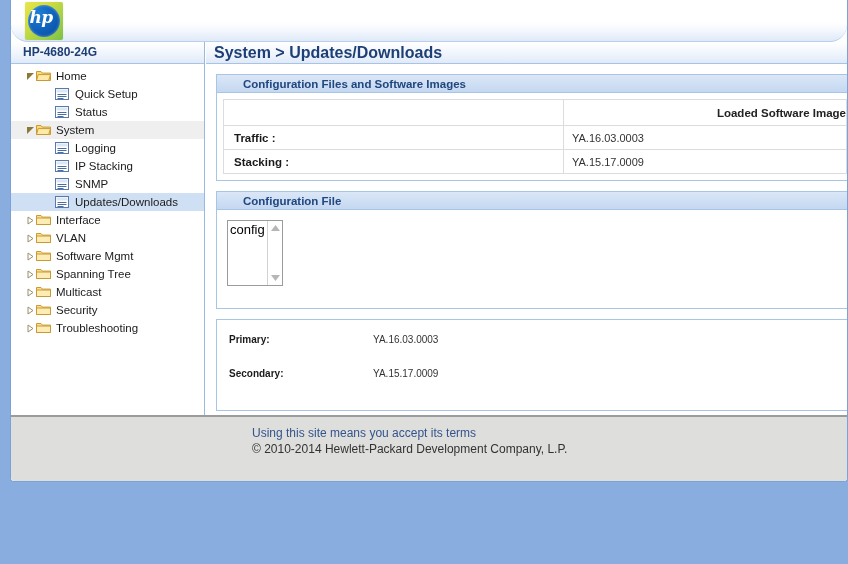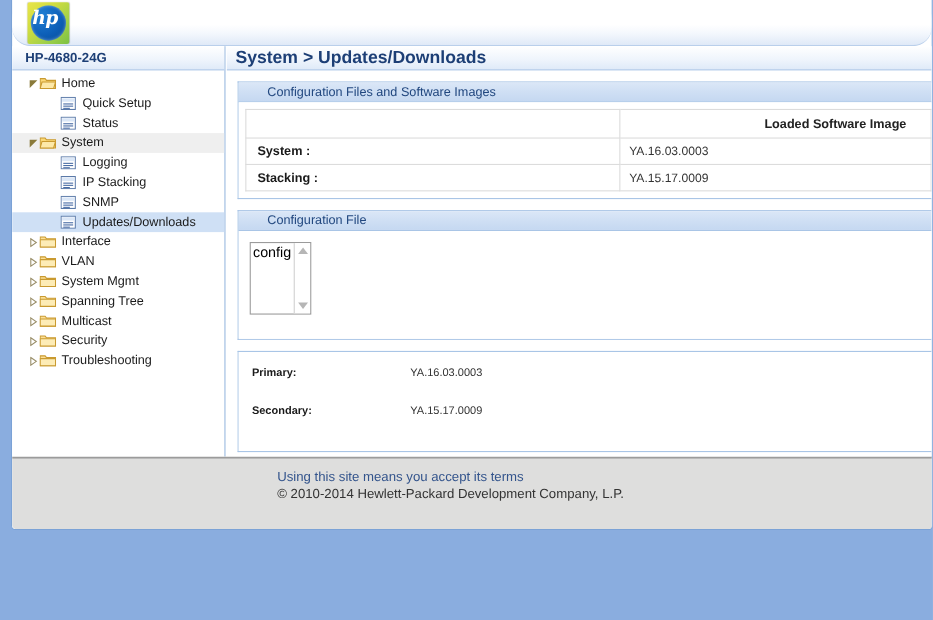--- a/index.html
+++ b/index.html
@@ -164,21 +164,21 @@
     margin: 10px 0 0 10px;
     border: 1px solid #a9c5e6;
     border-right: none;
     background: #ffffff;
   }
   .panel-head {
     height: 18px;
     line-height: 18px;
     padding-left: 26px;
     font-size: 11.5px;
-    font-weight: normal;
+    font-weight: bold;
     color: #21477f;
     background: linear-gradient(to bottom, #dbe7f7 0%, #cfdff4 50%, #c5d8f1 100%);
     border-bottom: 1px solid #a9c5e6;
   }
   .panel-body { background: #ffffff; }
 
   
   table.images {
     width: 100%;
     border-collapse: collapse;
@@ -193,21 +193,21 @@
   }
   table.images .col-label { width: 340px; padding-left: 10px; }
   table.images .col-value { padding-left: 8px; }
   table.images thead th {
     height: 26px;
     font-weight: bold;
     font-size: 11.5px;
     color: #222;
     background: #ffffff;
     text-align: right;
-    padding-right: 22px;
+    padding-right: 0;
   }
   table.images thead th.blank { background: #ffffff; }
   table.images tbody td.col-label { font-weight: bold; color: #1a1a1a; font-size: 11.5px; }
   table.images tbody td.col-value { color: #333; }
 
   .table-wrap { padding: 6px 0 6px 6px; }
 
   
   .cfg-body { height: 98px; padding: 10px 0 0 10px; }
   .listbox {
@@ -360,21 +360,21 @@
                 <polygon points="2,1 7,4.5 2,8" fill="none" stroke="#9a8f6a" stroke-width="1"></polygon>
               </svg></span><span class="folder-ico"><svg width="15" height="12" viewBox="0 0 15 12">
                 <path d="M0.5,1.5 h4.5 l1.3,1.6 h8.2 v7.4 h-14 z" fill="#fcdf96" stroke="#c99a30" stroke-width="1"></path>
                 <path d="M0.5,4.0 h14 v6.5 h-14 z" fill="#fdecb6" stroke="#c99a30" stroke-width="1"></path>
               </svg></span><span class="node-label">VLAN</span></div>
           <div class="tree-node"><span class="arrow collapsed"><svg width="9" height="9" viewBox="0 0 9 9">
                 <polygon points="2,1 7,4.5 2,8" fill="none" stroke="#9a8f6a" stroke-width="1"></polygon>
               </svg></span><span class="folder-ico"><svg width="15" height="12" viewBox="0 0 15 12">
                 <path d="M0.5,1.5 h4.5 l1.3,1.6 h8.2 v7.4 h-14 z" fill="#fcdf96" stroke="#c99a30" stroke-width="1"></path>
                 <path d="M0.5,4.0 h14 v6.5 h-14 z" fill="#fdecb6" stroke="#c99a30" stroke-width="1"></path>
-              </svg></span><span class="node-label">System Mgmt</span></div>
+              </svg></span><span class="node-label">Software Mgmt</span></div>
           <div class="tree-node"><span class="arrow collapsed"><svg width="9" height="9" viewBox="0 0 9 9">
                 <polygon points="2,1 7,4.5 2,8" fill="none" stroke="#9a8f6a" stroke-width="1"></polygon>
               </svg></span><span class="folder-ico"><svg width="15" height="12" viewBox="0 0 15 12">
                 <path d="M0.5,1.5 h4.5 l1.3,1.6 h8.2 v7.4 h-14 z" fill="#fcdf96" stroke="#c99a30" stroke-width="1"></path>
                 <path d="M0.5,4.0 h14 v6.5 h-14 z" fill="#fdecb6" stroke="#c99a30" stroke-width="1"></path>
               </svg></span><span class="node-label">Spanning Tree</span></div>
           <div class="tree-node"><span class="arrow collapsed"><svg width="9" height="9" viewBox="0 0 9 9">
                 <polygon points="2,1 7,4.5 2,8" fill="none" stroke="#9a8f6a" stroke-width="1"></polygon>
               </svg></span><span class="folder-ico"><svg width="15" height="12" viewBox="0 0 15 12">
                 <path d="M0.5,1.5 h4.5 l1.3,1.6 h8.2 v7.4 h-14 z" fill="#fcdf96" stroke="#c99a30" stroke-width="1"></path>
@@ -404,21 +404,21 @@
           <div class="table-wrap">
             <table class="images">
               <thead>
                 <tr>
                   <th class="col-label blank"></th>
                   <th class="col-value">Loaded Software Image</th>
                 </tr>
               </thead>
               <tbody id="images-tbody">
                   <tr>
-                    <td class="col-label">System :</td>
+                    <td class="col-label">Traffic :</td>
                     <td class="col-value">YA.16.03.0003</td>
                   </tr>
                   <tr>
                     <td class="col-label">Stacking :</td>
                     <td class="col-value">YA.15.17.0009</td>
                   </tr>
                 </tbody>
             </table>
           </div>
         </div>

